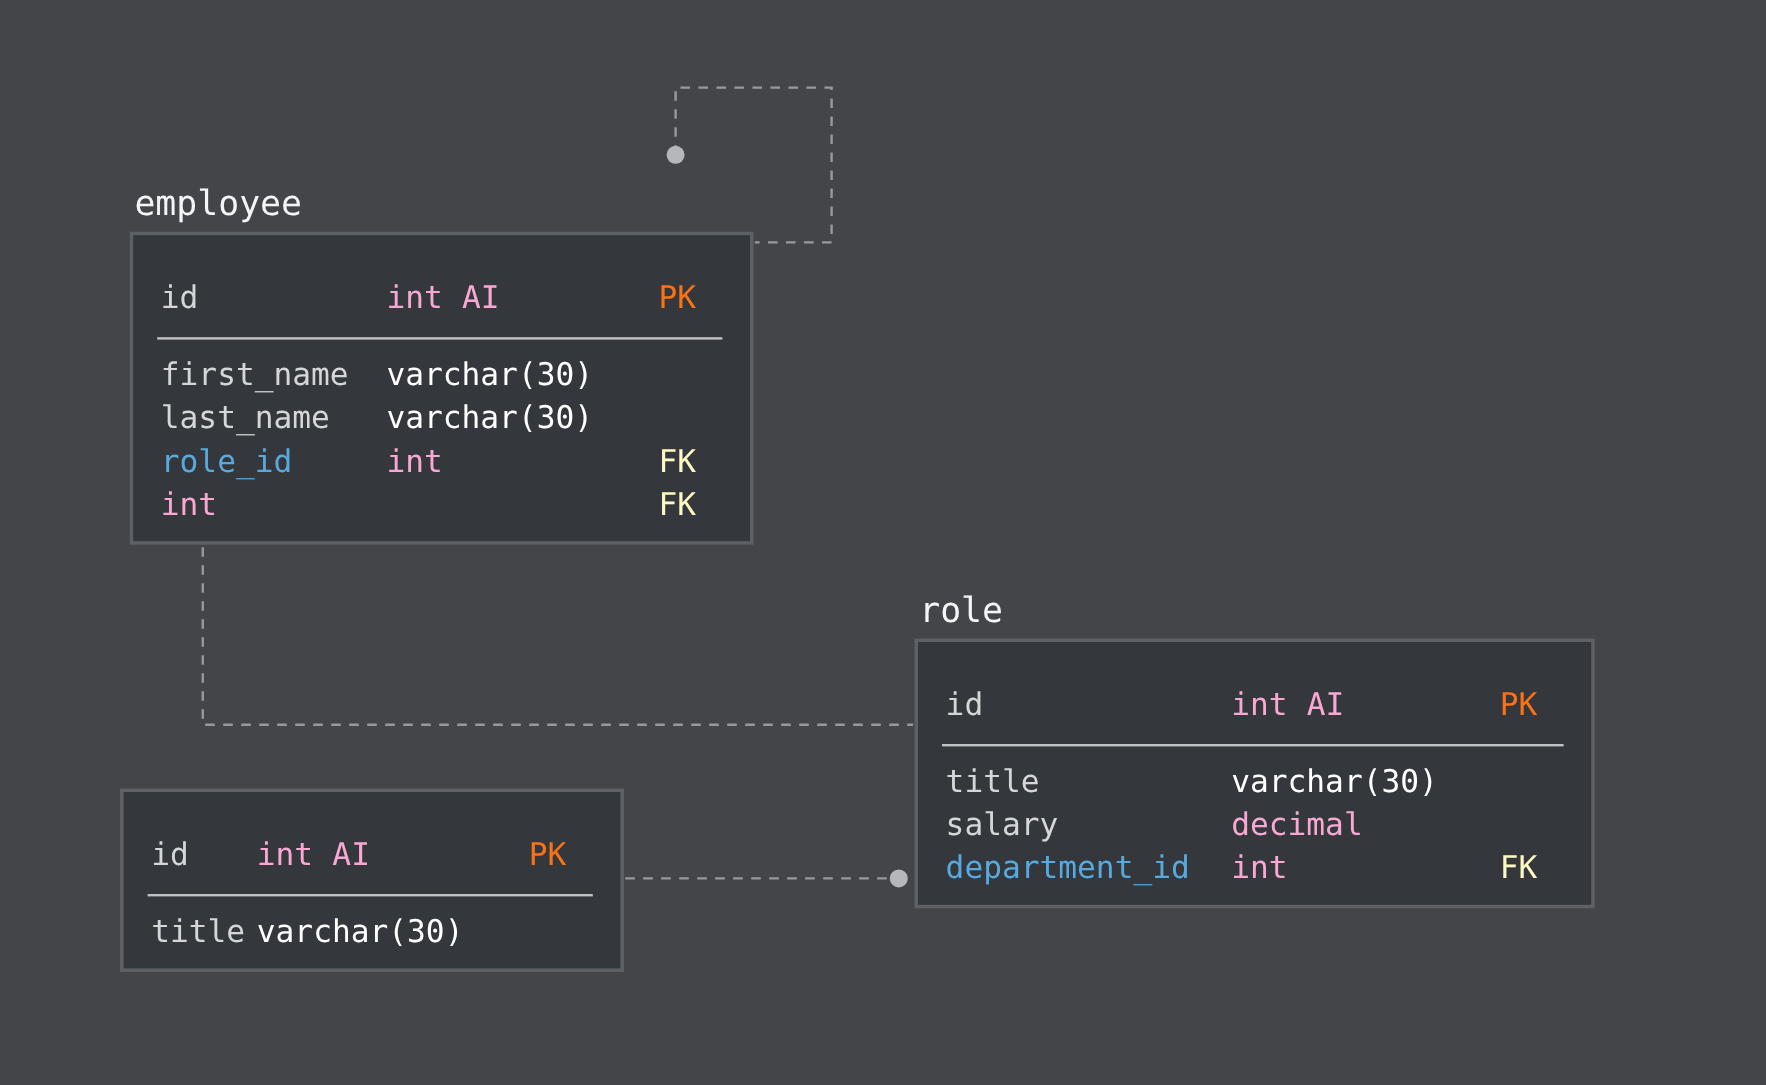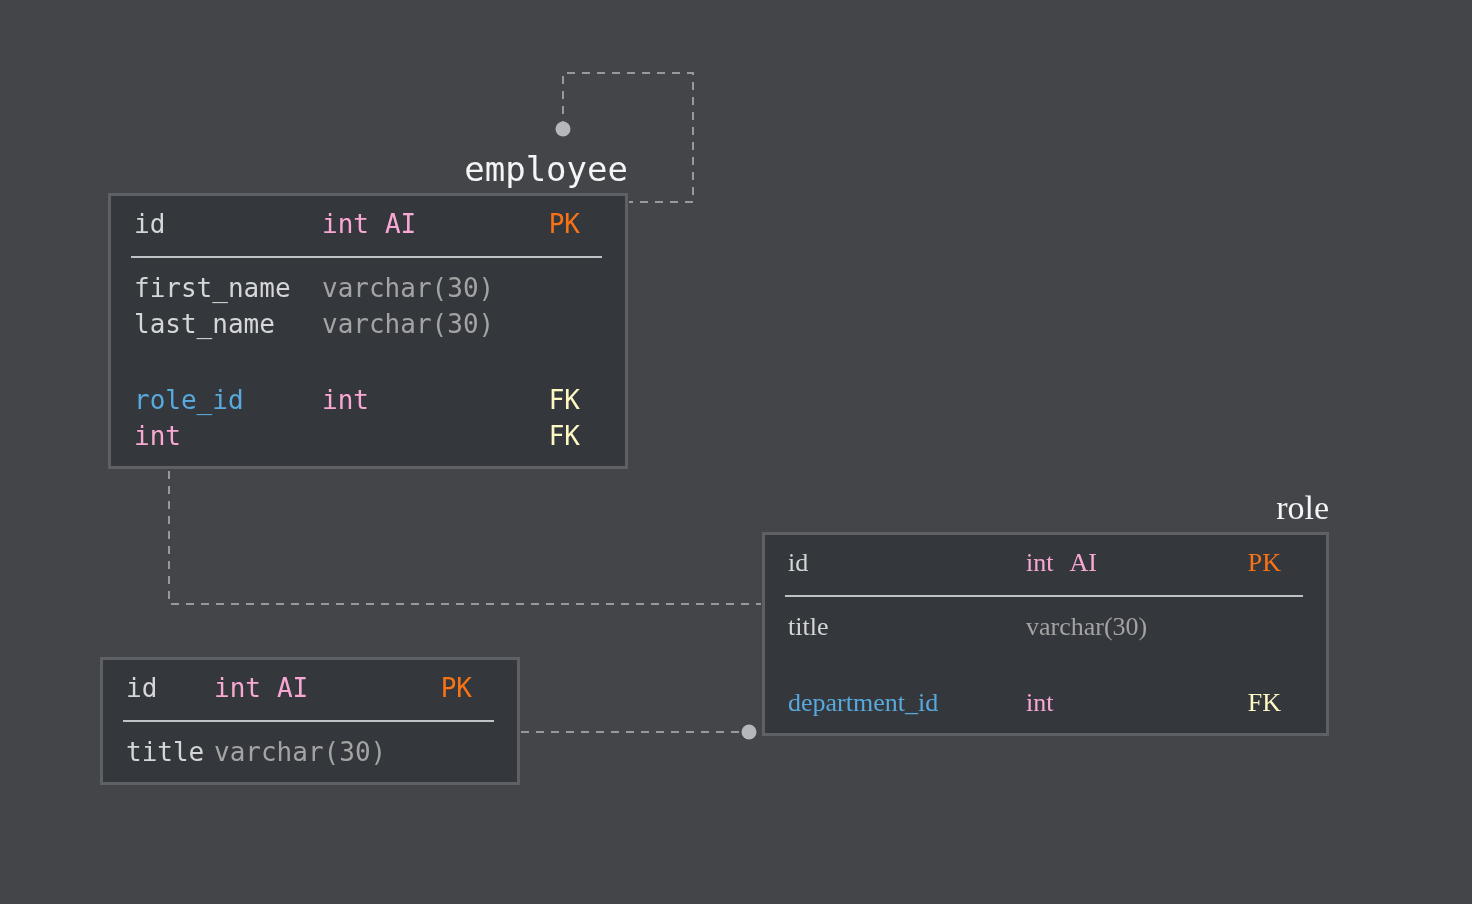--- a/index.html
+++ b/index.html
@@ -32,65 +32,65 @@
   }
   .wires circle {
     fill: #b5b7ba;
     stroke: none;
   }
   .table {
     position: absolute;
   }
   .table-label {
     color: #f4f5f6;
-    font-size: 34px;
+    font-size: 29px;
     line-height: 30px;
     margin: 0 0 9px 4px;
     white-space: pre;
-    text-align: right;
   }
   .table-box {
     background: #34373c;
     border: 3px solid #5d6166;
     box-sizing: border-box;
     font-size: 26px;
     padding-bottom: 12px;
   }
   .row {
     display: flex;
     align-items: baseline;
     line-height: 36px;
     padding: 0 45px 0 23px;
     white-space: pre;
   }
   .row.hdr {
     padding-top: 10px;
+    margin-top: 25px;
   }
   .col-name {
     flex: none;
     width: var(--name-w);
     color: #d4d6d8;
     overflow: hidden;
   }
-  .col-name.fk-name { color: #58a9dd; margin-top: 40px; }
+  .col-name.fk-name { color: #58a9dd; }
   .col-type { flex: 1; }
   .ty-num { color: #f9a8d4; }
-  .ty-str { color: #a3a3a3; }
+  .ty-str { color: #ffffff; }
   .extra { color: #f9a8d4; margin-left: 16px; }
   .col-key { flex: none; }
   .col-key.pk { color: #f97316; }
   .col-key.fk { color: #fef9c3; }
   .divider {
     height: 2px;
     background: #c0c2c5;
     margin: 14px 23px 12px 20px;
   }
   .t-employee   { left: 108px; top: 154px; }
   .t-employee .table-box   { width: 520px; --name-w: 188px; }
-  .t-role       { left: 762px; top: 493px; font-family: Liberation Serif, serif; }
+  .t-role       { left: 762px; top: 493px; }
   .t-role .table-box       { width: 567px; --name-w: 238px; }
   .t-department { left: 100px; top: 657px; }
   .t-department .table-box { width: 420px; --name-w: 88px; }
 </style>
 </head>
 <body>
 
 <div class="canvas">
 
   <svg class="wires" width="1472" height="904">
@@ -147,20 +147,25 @@
         <span class="col-type"><span class="ty-num">int</span><span class="extra">AI</span></span>
         <span class="col-key pk">PK</span>
       </div>
       <div class="divider"></div>
       <div class="row">
         <span class="col-name">title</span>
         <span class="col-type"><span class="ty-str">varchar(30)</span></span>
         <span class="col-key"></span>
       </div>
       <div class="row">
+        <span class="col-name">salary</span>
+        <span class="col-type"><span class="ty-num">decimal</span></span>
+        <span class="col-key"></span>
+      </div>
+      <div class="row">
         <span class="col-name fk-name">department_id</span>
         <span class="col-type"><span class="ty-num">int</span></span>
         <span class="col-key fk">FK</span>
       </div>
     </div>
   </div>
 
   <div class="table t-department">
     <div class="table-box">
       <div class="row hdr">

